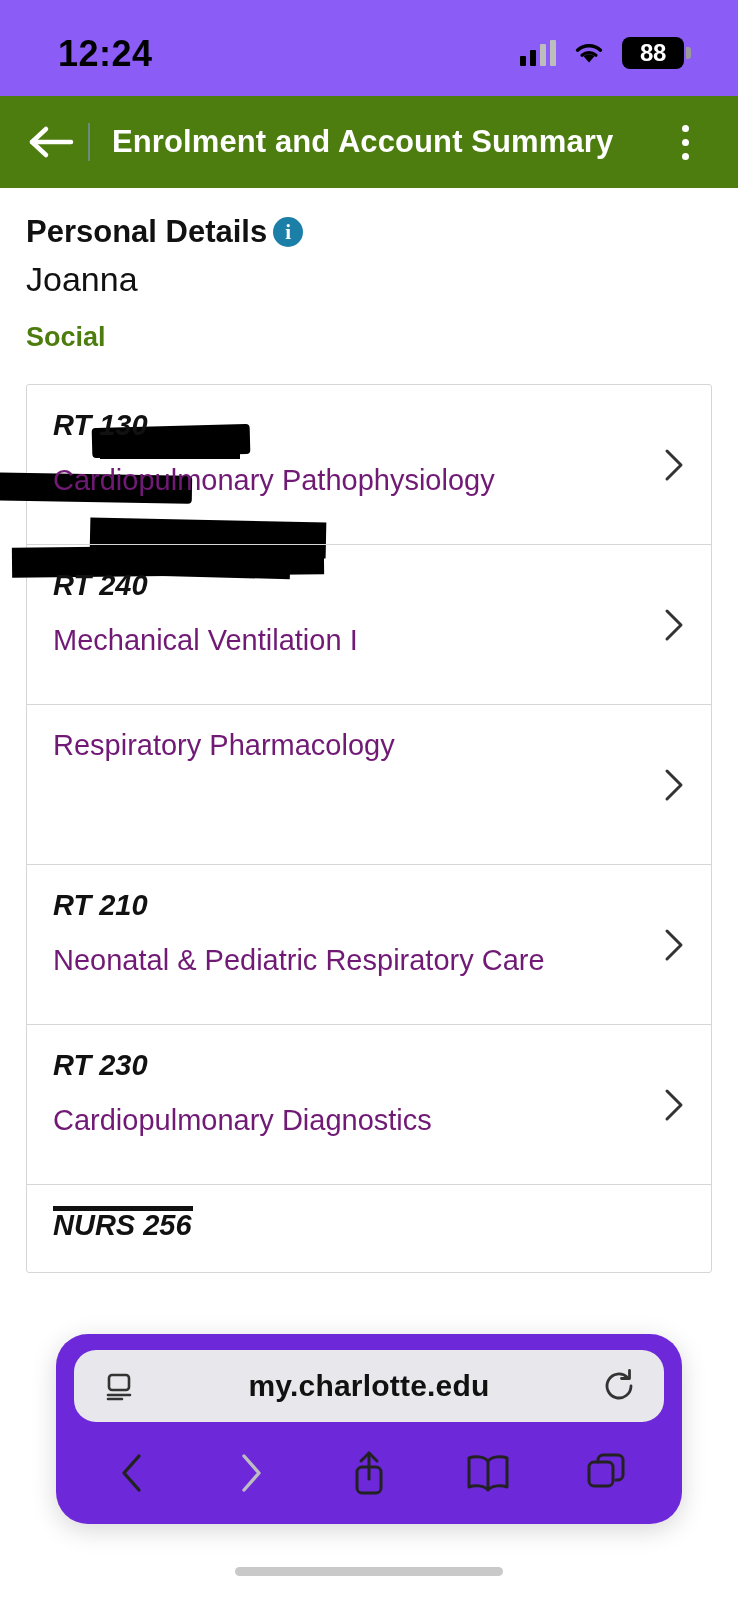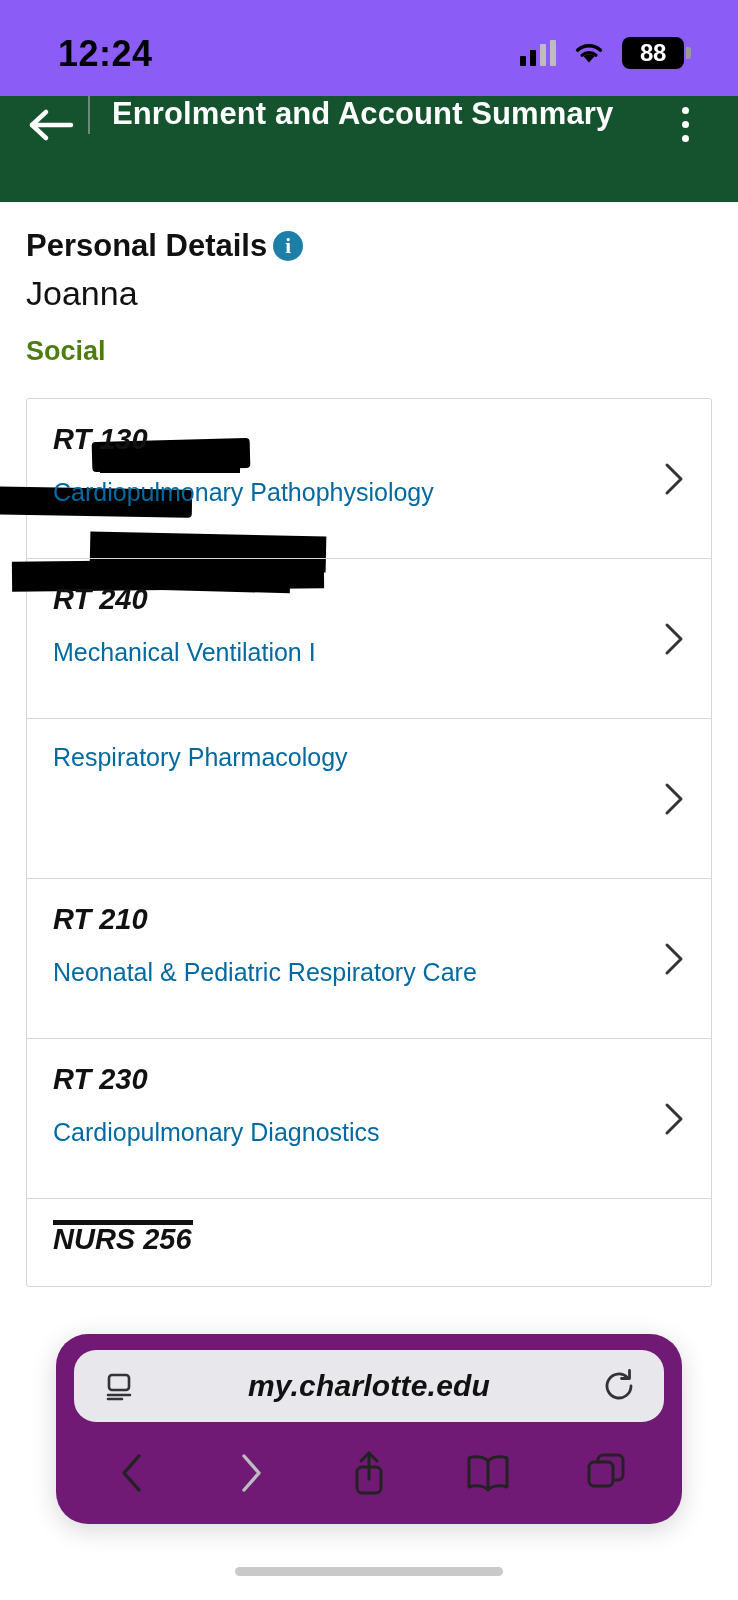--- a/index.html
+++ b/index.html
@@ -80,24 +80,24 @@
     right: -7px;
     top: 10px;
     width: 5px;
     height: 12px;
     background: #9b9b9b;
     border-radius: 0 3px 3px 0;
   }
 
   
   .appbar {
-    height: 106px;
-    background: #14532d;
-    display: flex;
-    align-items: flex-start;
+    height: 92px;
+    background: #4d7c0f;
+    display: flex;
+    align-items: center;
     padding: 0 30px 0 22px;
   }
   .back-arrow {
     width: 58px;
     height: 58px;
     display: flex;
     align-items: center;
     justify-content: center;
     flex: 0 0 auto;
   }
@@ -205,45 +205,44 @@
   }
   .course-row:last-child { border-bottom: none; }
   .course-code {
     font-size: 29px;
     font-weight: 700;
     color: #111;
     margin-bottom: 22px;
     font-style: italic;
   }
   .course-name {
-    font-size: 25px;
+    font-size: 29px;
     font-weight: 400;
-    color: #0369a1;
+    color: #701a75;
   }
   .chevron {
     position: absolute;
     right: 26px;
     top: 50%;
     transform: translateY(-50%);
     width: 22px;
     height: 34px;
   }
   .chevron svg { display: block; }
 
   
   .safari-bar {
     position: absolute;
     left: 56px;
     right: 56px;
     bottom: 76px;
-    background: #701a75;
+    background: #6d28d9;
     border-radius: 32px;
     padding: 16px 18px 14px 18px;
     box-shadow: 0 6px 26px rgba(0,0,0,0.16);
-    font-style: italic;
   }
   .url-row {
     height: 72px;
     border-radius: 22px;
     background: #e7e7ec;
     display: flex;
     align-items: center;
     padding: 0 26px;
     gap: 12px;
   }

